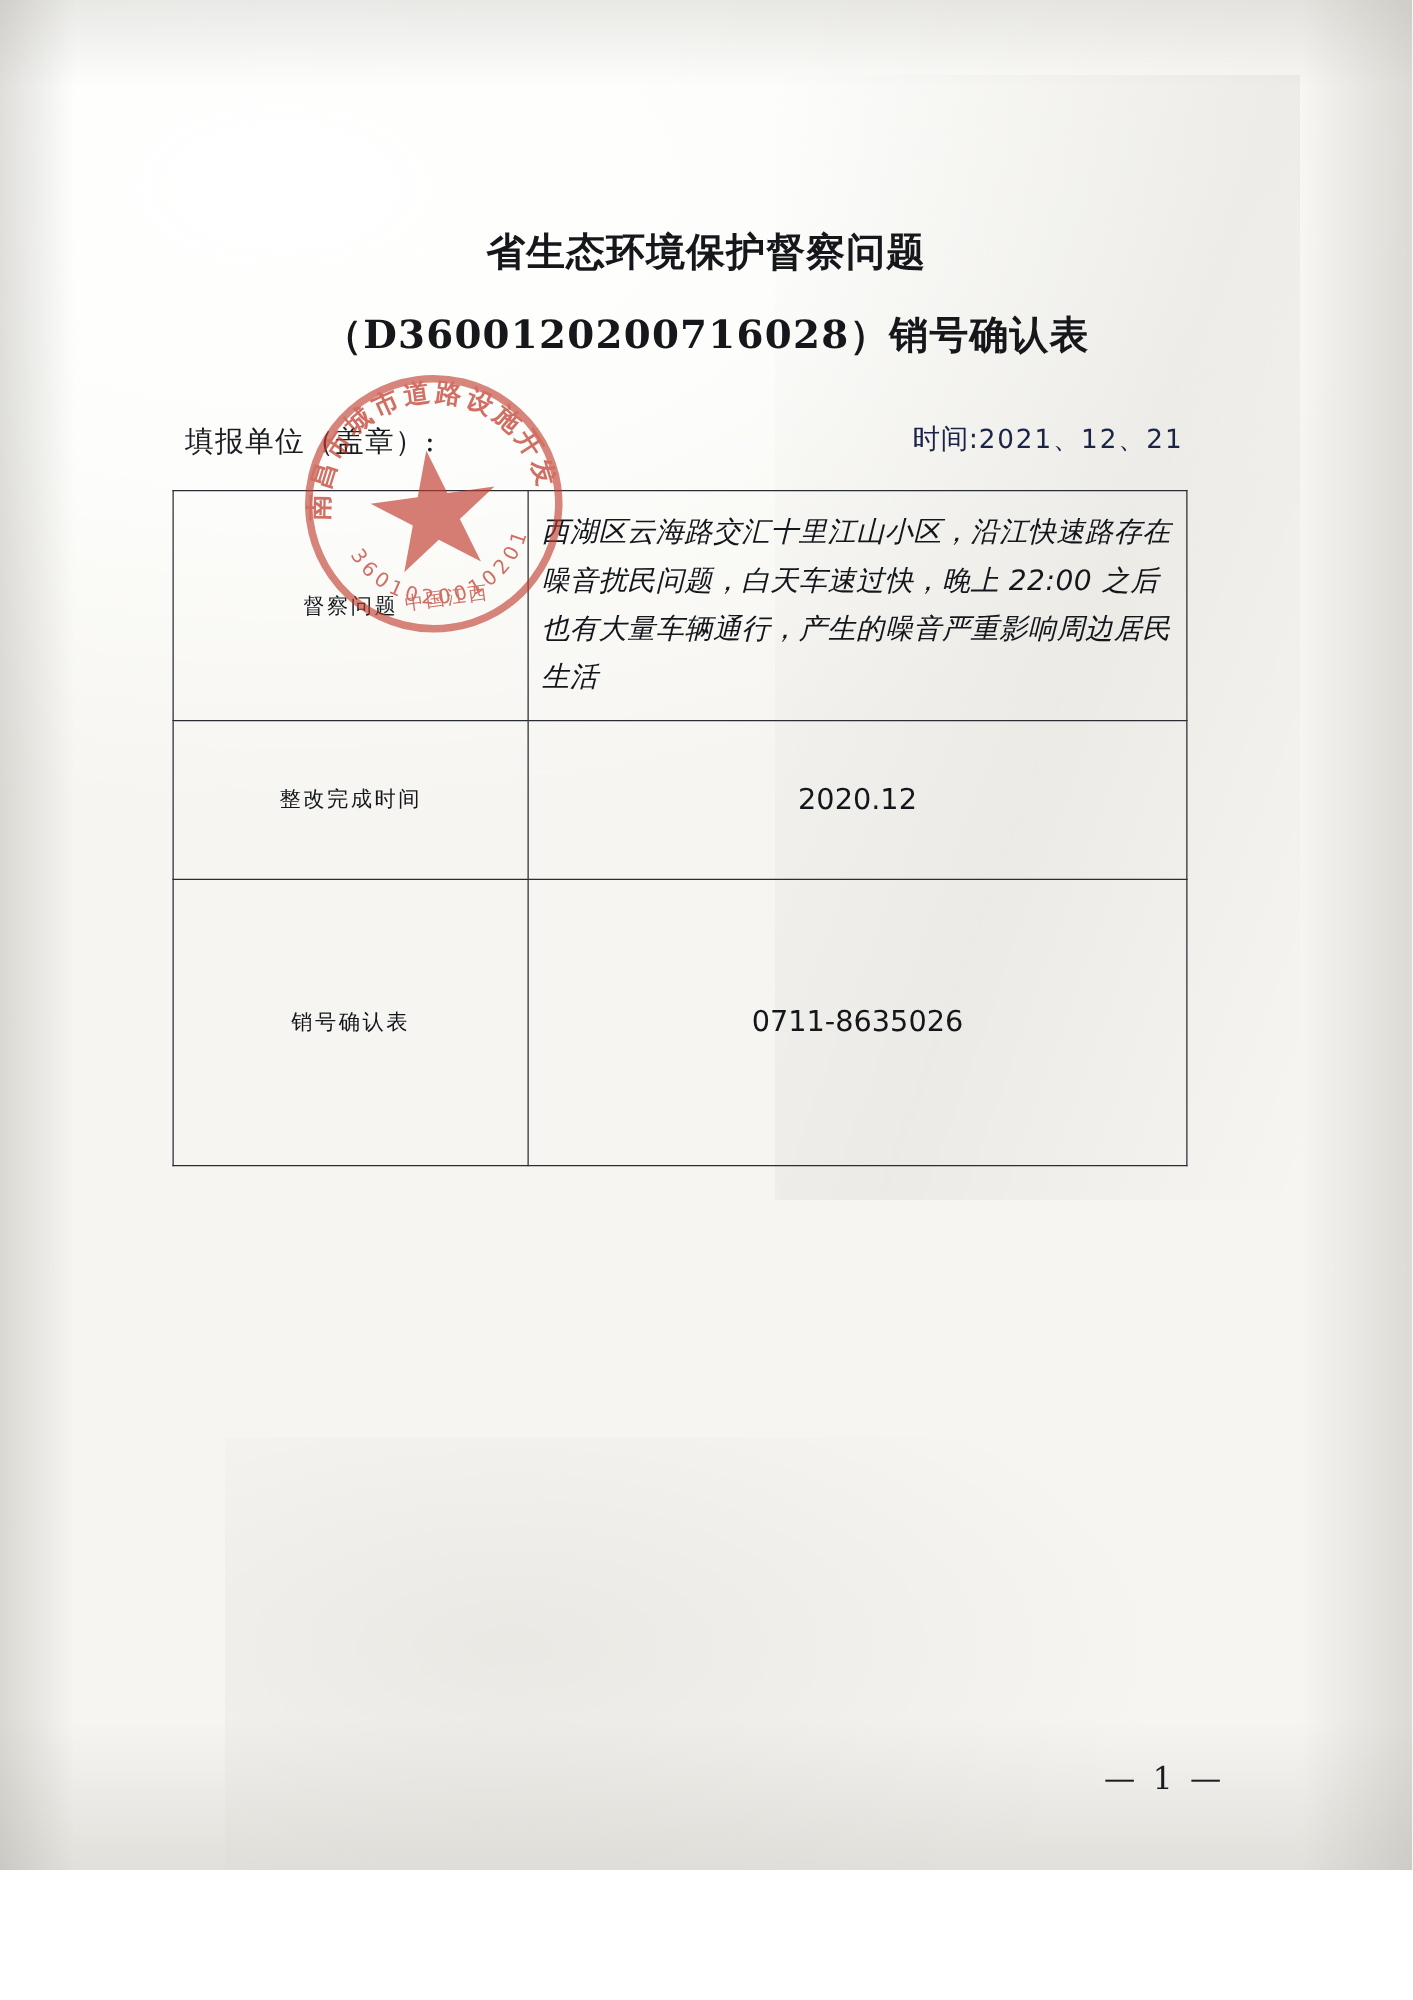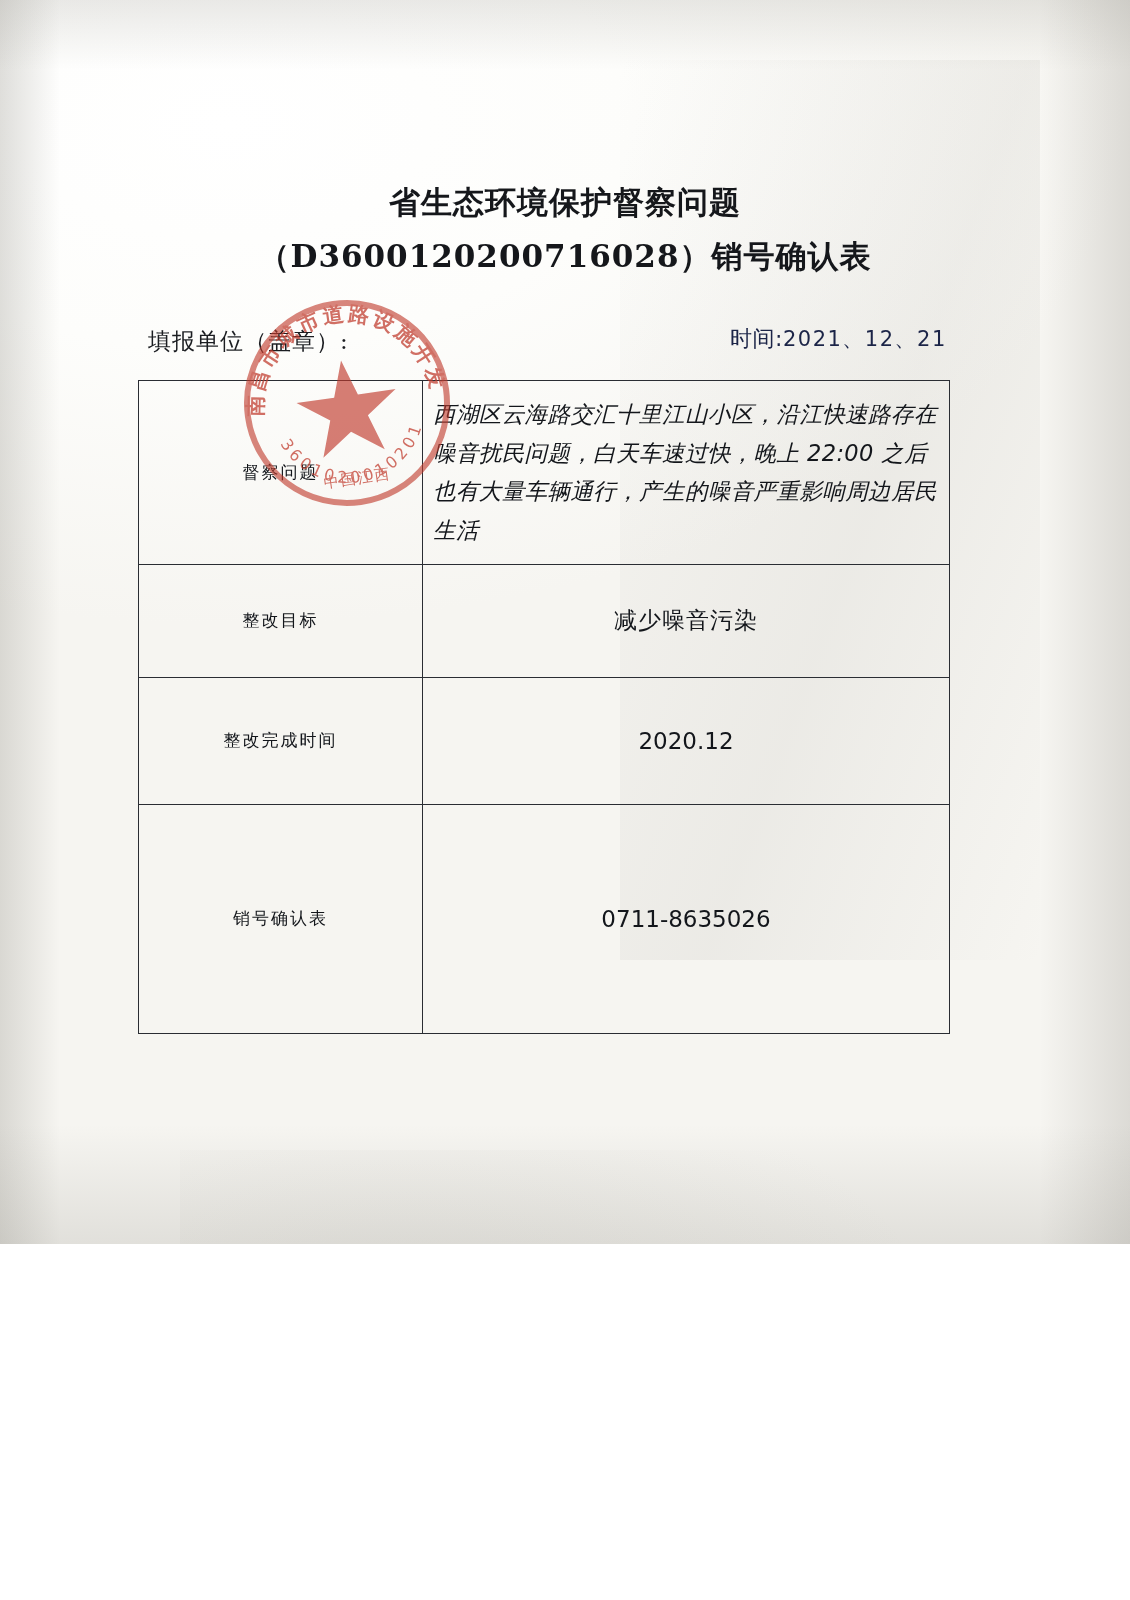--- a/index.html
+++ b/index.html
@@ -11,21 +11,21 @@
     height: 1600px;
     background: #ffffff;
     font-family: "DejaVu Serif", "Liberation Serif", serif;
     overflow: hidden;
   }
 
   
   .page {
     position: relative;
     width: 1130px;
-    height: 1244px;
+    height: 1496px;
     background:
       radial-gradient(ellipse 900px 500px at 20% 10%, #ffffff 0%, #fdfdfb 45%, #f6f5f1 100%),
       linear-gradient(120deg, #fbfaf7 0%, #f7f6f2 40%, #f2f1ec 100%);
     overflow: hidden;
   }
   
   .crease {
     position: absolute;
     pointer-events: none;
   }
@@ -66,21 +66,21 @@
     color: #15171b;
   }
   .title-line {
     font-size: 31px;
     font-weight: 700;
     letter-spacing: 1px;
     line-height: 1.55;
     font-family: "DejaVu Serif", "Liberation Serif", serif;
   }
   .title-line.second {
-    margin-top: 6px;
+    margin-top: 18px;
   }
 
   .meta-row {
     position: relative;
     margin-top: 46px;
     height: 40px;
   }
   .meta-left {
     position: absolute;
     left: 148px;
@@ -216,24 +216,20 @@
       <polygon points="115,72 127,108 165,108 134,130 146,166 115,144 84,166 96,130 65,108 103,108" fill="#c0392b" opacity="0.9"></polygon>
       <text x="115" y="196" text-anchor="middle" font-family="DejaVu Sans, sans-serif" font-size="15" fill="#c0392b" letter-spacing="2">中国江西</text>
     </svg>
 
     <table class="form">
       <tbody>
         <tr class="r-problem">
           <td class="label">督察问题</td>
           <td class="value hand">西湖区云海路交汇十里江山小区，沿江快速路存在噪音扰民问题，白天车速过快，晚上 22:00 之后也有大量车辆通行，产生的噪音严重影响周边居民生活</td>
         </tr>
-        <tr class="r-goal">
-          <td class="label">整改目标</td>
-          <td class="value hand-center">减少噪音污染</td>
-        </tr>
         <tr class="r-time">
           <td class="label">整改完成时间</td>
           <td class="value">2020.12</td>
         </tr>
         <tr class="r-phone">
           <td class="label">销号确认表</td>
           <td class="value">0711-8635026</td>
         </tr>
       </tbody>
     </table>

